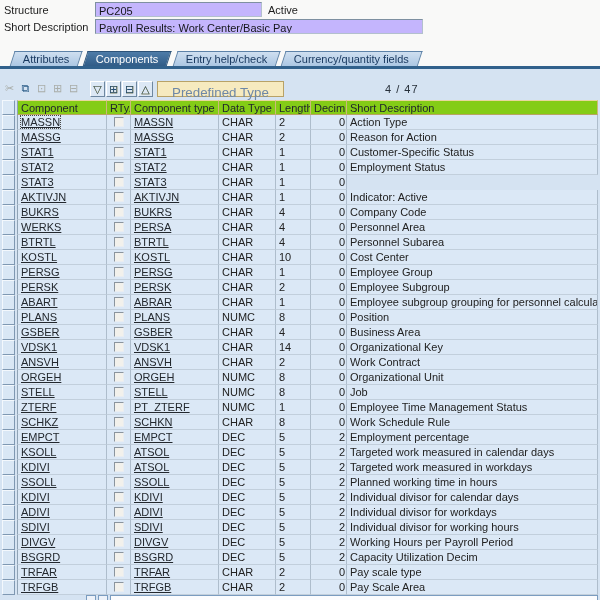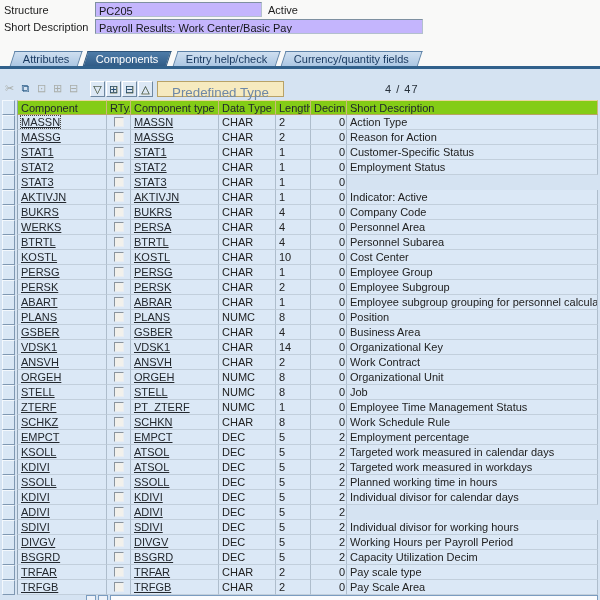--- a/index.html
+++ b/index.html
@@ -365,20 +365,21 @@
           <div class="cell c6">Individual divisor for calendar days</div>
         </div>
         <div class="grid-row body-row">
           <div class="sel-cell"></div>
           <div class="cell c0"><span class="link">ADIVI</span></div>
           <div class="cell c1"><span class="checkbox"></span></div>
           <div class="cell c2"><span class="link">ADIVI</span></div>
           <div class="cell c3">DEC</div>
           <div class="cell c4">5</div>
           <div class="cell c5">2</div>
+          <div class="cell c6">Individual divisor for workdays</div>
         </div>
         <div class="grid-row body-row">
           <div class="sel-cell"></div>
           <div class="cell c0"><span class="link">SDIVI</span></div>
           <div class="cell c1"><span class="checkbox"></span></div>
           <div class="cell c2"><span class="link">SDIVI</span></div>
           <div class="cell c3">DEC</div>
           <div class="cell c4">5</div>
           <div class="cell c5">2</div>
           <div class="cell c6">Individual divisor for working hours</div>

